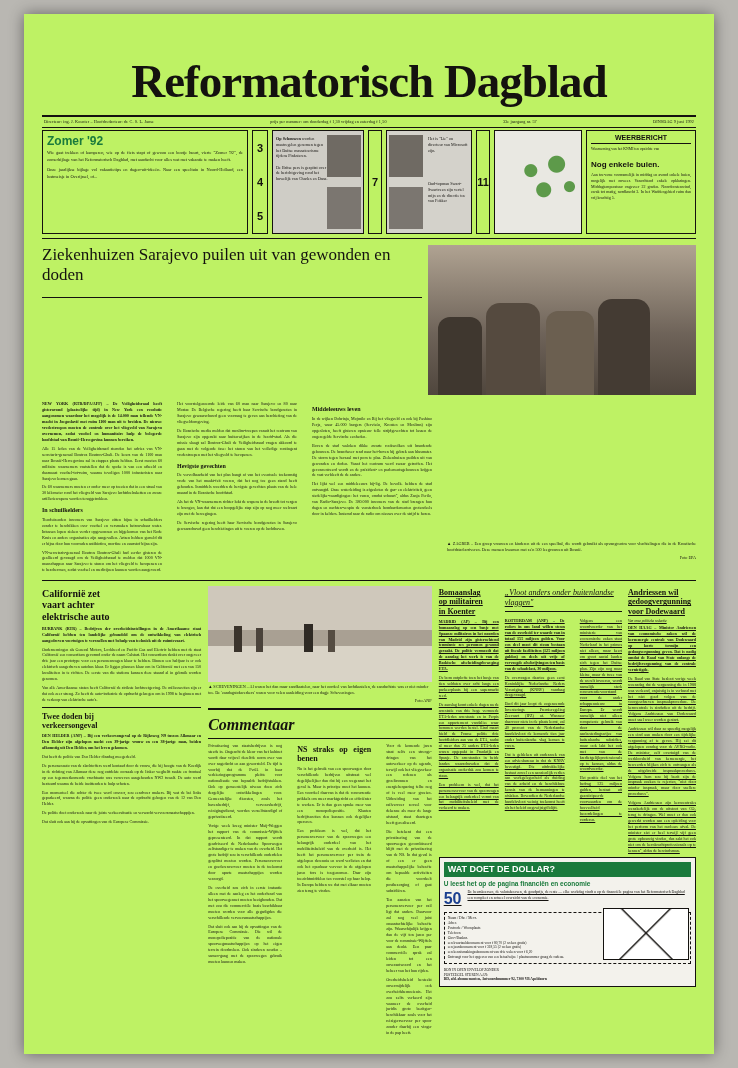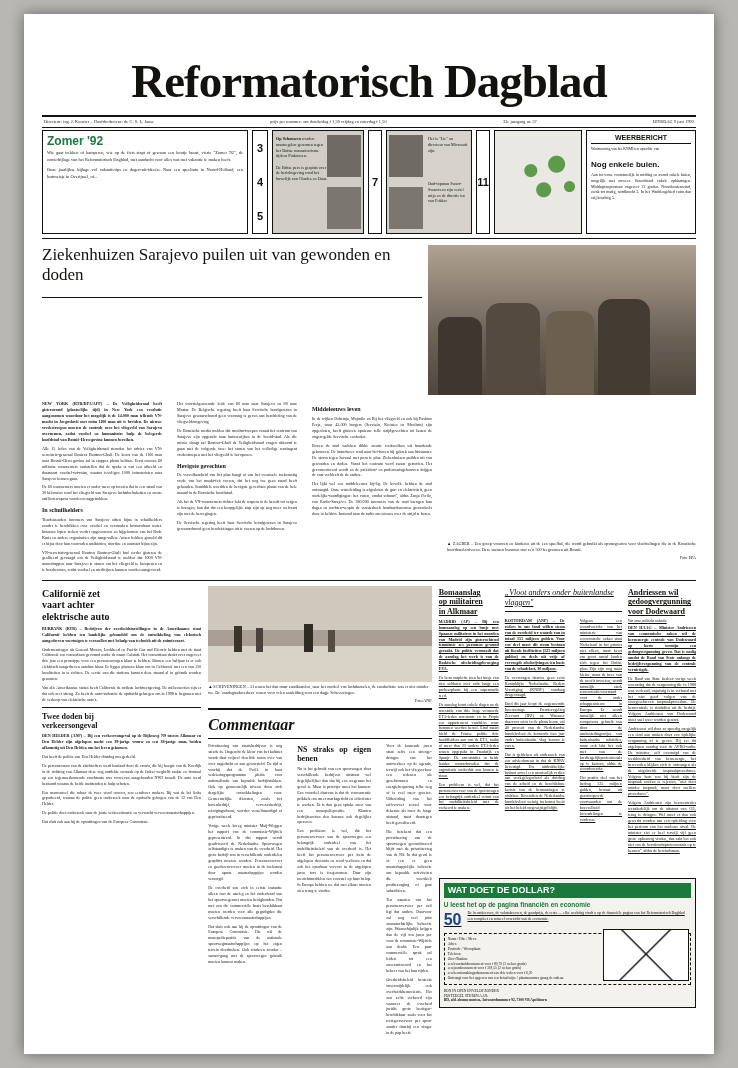--- a/index.html
+++ b/index.html
@@ -5,21 +5,21 @@
 <style>
   html,body{margin:0;padding:0;background:#b9b7b2;}
   body{
     font-family:"Liberation Serif", serif;
     width:738px;height:1068px;overflow:hidden;
     display:flex;align-items:center;justify-content:center;
   }
   .page{
     position:relative;
     width:690px;height:1040px;
-    background:#ffffff;
+    background:#bef264;
     box-shadow:0 0 14px rgba(0,0,0,.45);
     overflow:hidden;
     color:#14120f;
   }
   .inner{position:absolute;left:18px;top:14px;width:654px;height:1010px;}
 
   
   .masthead{
     text-align:center;
     font-family:"Liberation Serif", serif;
@@ -310,21 +310,21 @@
       </div>
     </div>
 
     <div class="mb-right">
 
       <div class="row">
         <div style="width:60px">
           <div class="h-xs">
             <span>Bomaanslag</span><br>
             <span>op militairen</span><br>
-            <span>in Alkmaar</span>
+            <span>in Koenter</span>
           </div>
           <div class="col">
             <p class="bold">MADRID (AP) – Bij een bomaanslag op een busje met Spaanse militairen in het noorden van Madrid zijn gisterochtend tenminste zes personen gewond geraakt. De politie vermoedt dat de aanslag het werk is van de Baskische afscheidingsbeweging ETA.</p>
             <p>De bom ontplofte toen het busje van tien soldaten over acht langs een parkeerplaats bij een supermarkt reed.</p>
             <p>De aanslag komt enkele dagen na de arrestatie van drie hoge vermoede ETA-leden arrestante en in Perpis een appartement vandaliee waar bommen werden bestel. Eind maart hield de Franse politie drie hoofdleiders aan van de ETA, nadat al meer dan 25 anders ETA-leden waren opgepakt in Frankrijk en Spanje. De arrestanties in beide landen waarschuwden dat de organisatie onderdak zou komen te staan.</p>
             <p>Een probleem is wel, dat het personenvervoer van de spoorwagen een belangrijk onderdeel vormt van het mobiliteitsbeleid met de verkeerd te maken.</p>
           </div>
         </div>
 
         <div style="flex:1">
@@ -353,21 +353,21 @@
           <div class="tiny" style="font-style:italic">Van onze politieke redactie</div>
           <div class="col" style="margin-top:2px">
             <p class="bold">DEN HAAG – Minister Andriessen van economische zaken wil de kernenergie centrale van Dodewaard op korte termijn een gedoogvergunning geven. Dat is nodig omdat de Raad van State onlangs de bedrijfsvergunning van de centrale vernietigde.</p>
             <p>De Raad van State besloot vorige week woensdag dat de vergunning die in 1988 was verleend, onjuistig is in verband met het niet goed volgen van de voorgeschreven inspraakprocedure. De kerncentrale is sindsdien uit de bedrijf. Volgens Andriessen van Dodewaard moet snel weer worden gestart.</p>
             <p>Andriessen wil daar zo spoedig mogelijk een eind aan maken door een tijdelijke vergunning af te geven. Hij zei dit afgelopen zondag voor de AVRO-radio. De minister, zelf overtuigd van de werkloosheid van kernenergie, het beweerden blijken zich te ontvangen als de uitgebreide inspraakprocedures. Volgens hem zou bij bezit zijn de inspraak zoeken te rejecten, "niet door minder inspraak, maar door snellere procedures".</p>
             <p>Volgens Andriessen zijn kerncentrales wenskedelijk om de uitstoot van CO₂ terug te dringen. Wel moet er dan ook gewerkt worden aan een opleiding voor het perform van het nucleare afval. De minister ziet er heel terwijl vijf geen grote opbouwig vinden, dus zakt het ook niet om de kernkrachtprofessionals op te kennen", aldus de bewindsman.</p>
           </div>
         </div>
       </div>
 
-      <div class="adbox" style="margin-top:21px">
+      <div class="adbox" style="margin-top:0">
         <div class="ad-banner">
           <span>WAT DOET DE</span>
           <span>DOLLAR?</span>
         </div>
         <div class="ad-sub">
           <span>U leest het op de</span>
           <span>pagina financiën</span>
           <span>en economie</span>
         </div>
         <div class="row">

